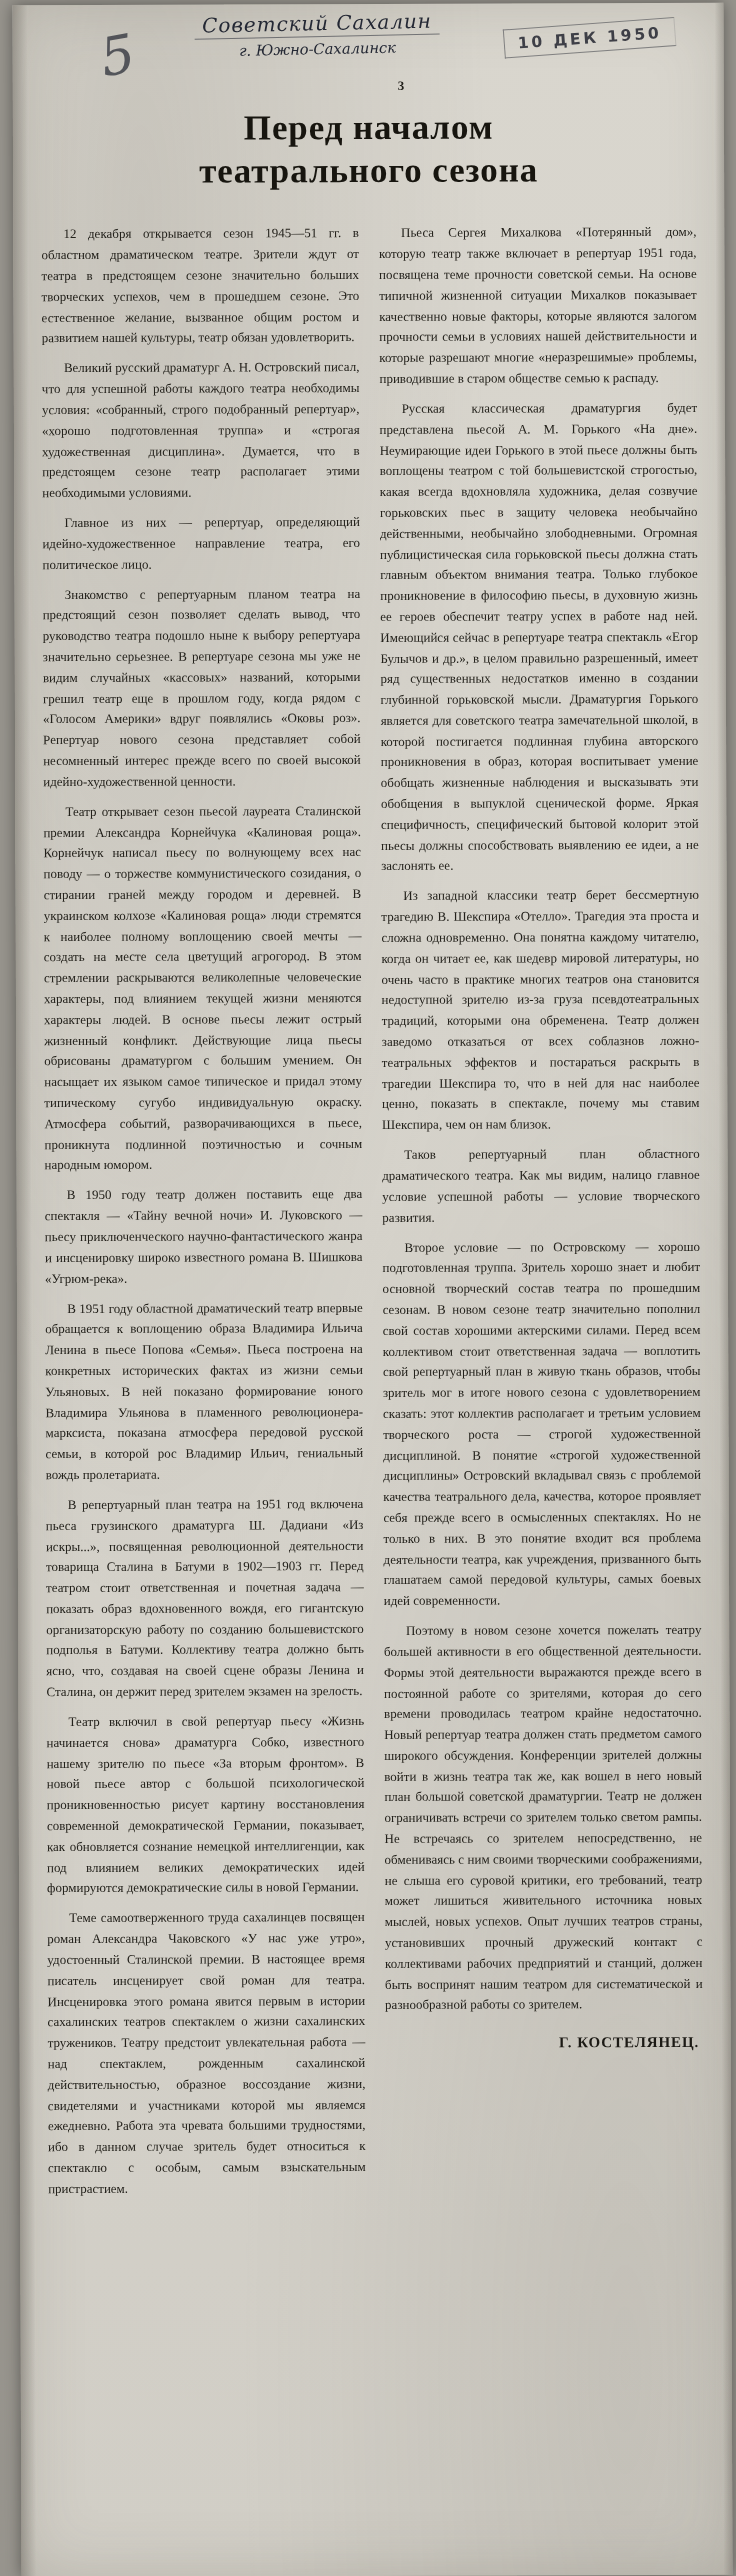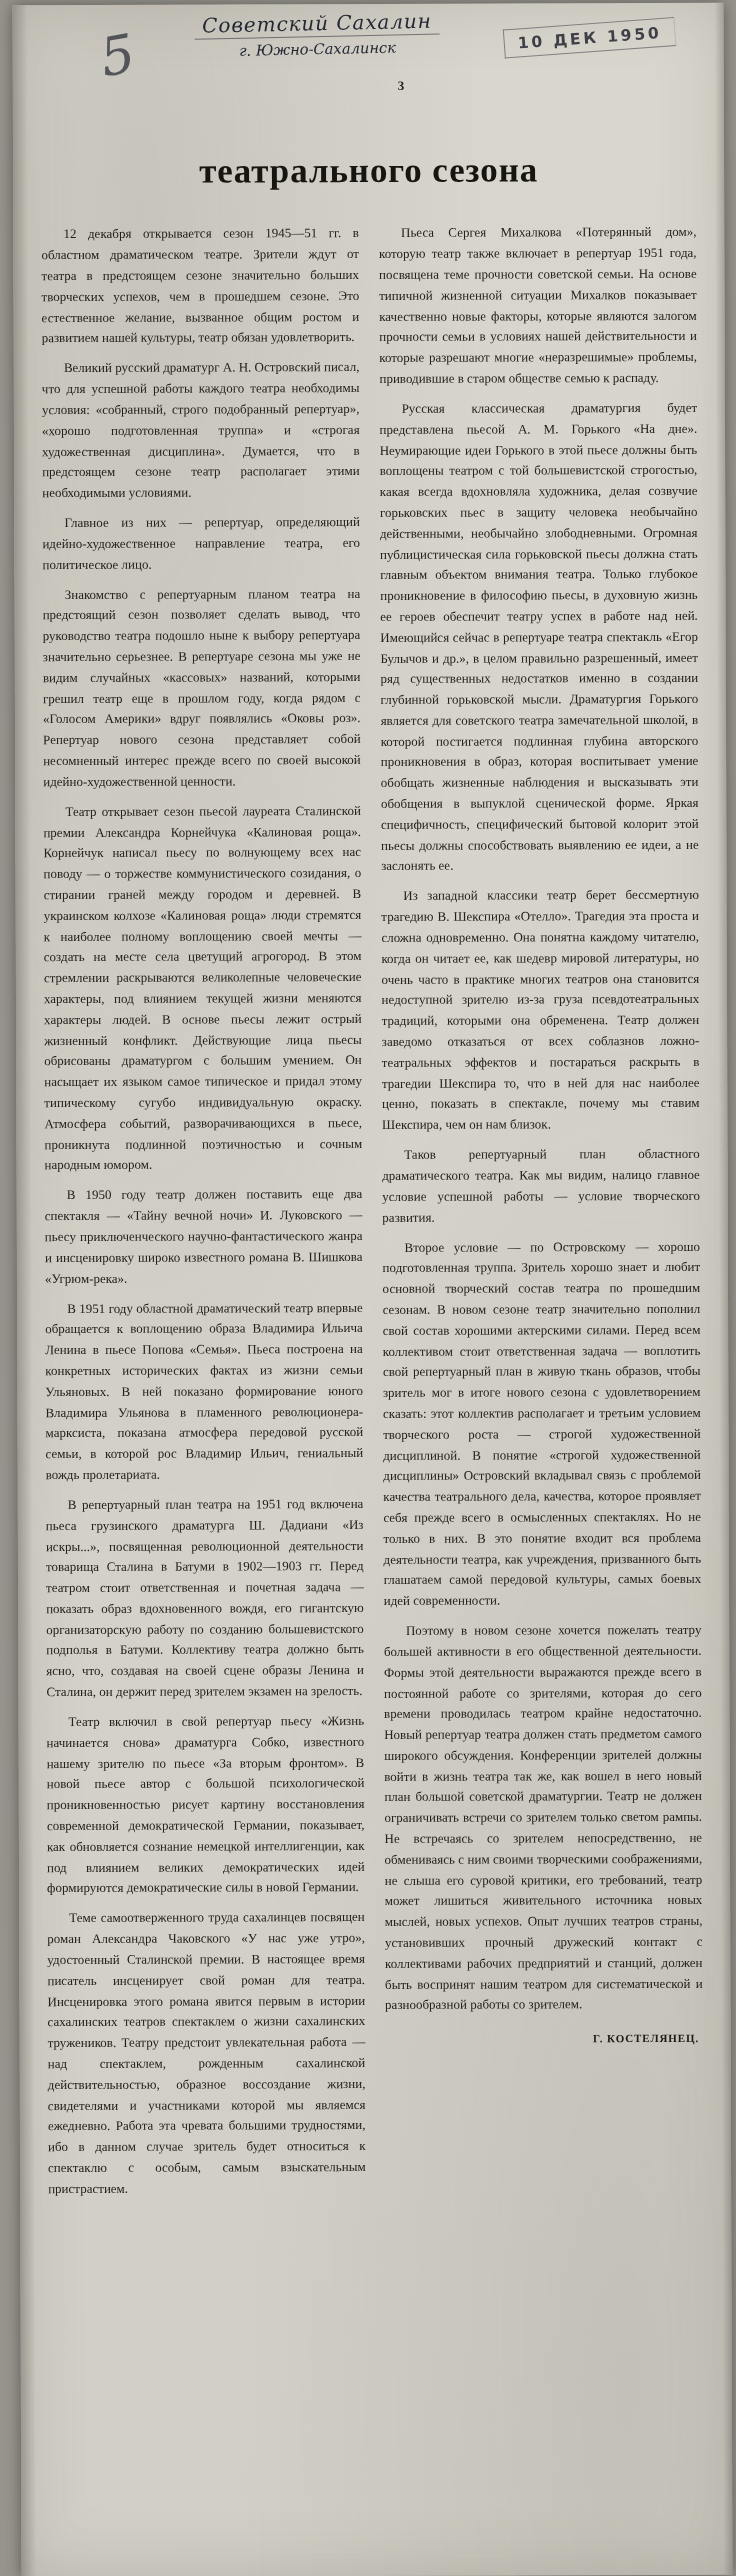--- a/index.html
+++ b/index.html
@@ -74,42 +74,42 @@
   }
   .col{
     flex:1;min-width:0;
     font-size:13px;line-height:1.6;
     text-align:justify;color:#23211b;
     hyphens:auto;
   }
   .para{margin:0 0 9.2px;text-indent:1.7em;}
   .signature{
     text-align:right;font-weight:700;
-    font-size:11px;letter-spacing:0.9px;
+    font-size:15px;letter-spacing:0.9px;
     margin-top:14.7px;padding-right:3.7px;color:#1c1a15;
   }
 </style>
 </head>
 <body>
 
 <div class="scan">
   <div class="paper">
 
     <div class="header">
       <div class="hand-five">5</div>
       <div class="masthead">
         <div class="paper-name">Советский Сахалин</div>
         <div class="paper-city">г. Южно-Сахалинск</div>
       </div>
       <div class="stamp">10 ДЕК 1950</div>
       <div class="page-num">3</div>
     </div>
 
     <h1 class="headline">
-      <br>
+      <span>Перед началом</span><br>
       <span>театрального сезона</span>
     </h1>
 
     <div class="columns">
       <div class="col">
         <div>
             <p class="para">12 декабря открывается сезон 1945—51 гг. в областном драматическом театре. Зрители ждут от театра в предстоящем сезоне значительно больших творческих успехов, чем в прошедшем сезоне. Это естественное желание, вызванное общим ростом и развитием нашей культуры, театр обязан удовлетворить.</p>
             <p class="para">Великий русский драматург А. Н. Островский писал, что для успешной работы каждого театра необходимы условия: «собранный, строго подобранный репертуар», «хорошо подготовленная труппа» и «строгая художественная дисциплина». Думается, что в предстоящем сезоне театр располагает этими необходимыми условиями.</p>
             <p class="para">Главное из них — репертуар, определяющий идейно-художественное направление театра, его политическое лицо.</p>
             <p class="para">Знакомство с репертуарным планом театра на предстоящий сезон позволяет сделать вывод, что руководство театра подошло ныне к выбору репертуара значительно серьезнее. В репертуаре сезона мы уже не видим случайных «кассовых» названий, которыми грешил театр еще в прошлом году, когда рядом с «Голосом Америки» вдруг появлялись «Оковы роз». Репертуар нового сезона представляет собой несомненный интерес прежде всего по своей высокой идейно-художественной ценности.</p>

